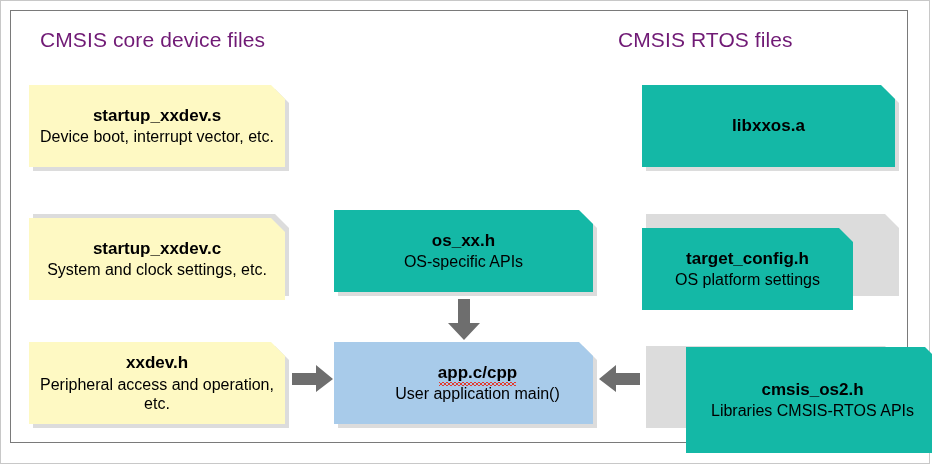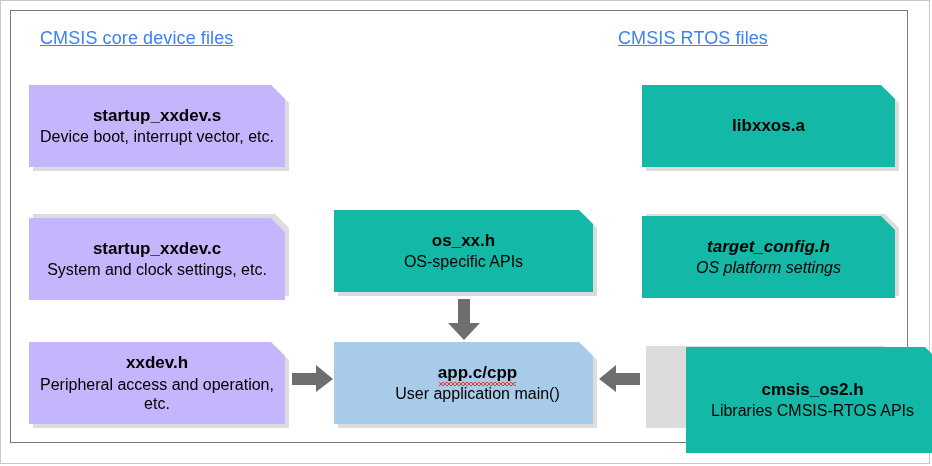--- a/index.html
+++ b/index.html
@@ -39,25 +39,24 @@
     width: 898px;
     height: 433px;
     border: 1px solid #7a7a7a;
     box-sizing: border-box;
     pointer-events: none;
   }
 
   
   .heading {
     position: absolute;
-    font-size: 18px;
-    color: #3b82f6;
+    font-size: 21px;
+    color: #701a75;
     white-space: nowrap;
     letter-spacing: 0.1px;
-    text-decoration: underline;
   }
   #heading-left  { left: 40px;  top: 28px; }
   #heading-right { left: 618px; top: 28px; }
 
   
   .box {
     position: absolute;
     box-sizing: border-box;
     display: flex;
     flex-direction: column;
@@ -70,21 +69,21 @@
   }
   
   .box-shadow {
     position: absolute;
     background: #bfbfbf;
     opacity: 0.55;
     -webkit-clip-path: polygon(0 0, calc(100% - 14px) 0, 100% 14px, 100% 100%, 0 100%);
     clip-path: polygon(0 0, calc(100% - 14px) 0, 100% 14px, 100% 100%, 0 100%);
     pointer-events: none;
   }
-  .box-gray      { background: #c4b5fd; }
+  .box-gray      { background: #fef9c3; }
   .box-paleblue  { background: #14b8a6; }
   .box-blue      { background: #a8cbea; }
 
   .box-title {
     font-size: 17px;
     font-weight: bold;
     color: #000000;
     line-height: 1.25;
     position: relative;
   }
@@ -164,21 +163,21 @@
     </div>
     <div class="box-desc">User application main()</div>
   </div>
 
   <div class="box-shadow" style="left:646px; top:89px; width:253px; height:82px;"></div>
   <div class="box box-paleblue" style="left:642px; top:85px; width:253px; height:82px;">
     <div class="box-title">libxxos.a</div>
   </div>
 
   <div class="box-shadow" style="left:646px; top:214px; width:253px; height:82px;"></div>
-  <div class="box box-paleblue" style="left:642px; top:216px; width:253px; height:82px;font-style:italic;">
+  <div class="box box-paleblue" style="left:642px; top:228px; width:211px; height:82px;">
     <div class="box-title">target_config.h</div>
     <div class="box-desc">OS platform settings</div>
   </div>
 
   <div class="box-shadow" style="left:646px; top:346px; width:253px; height:82px;"></div>
   <div class="box box-paleblue" style="left:642px; top:347px; width:253px; height:106px;margin-left:44px;">
     <div class="box-title">cmsis_os2.h</div>
     <div class="box-desc">Libraries CMSIS-RTOS APIs</div>
   </div>
 

